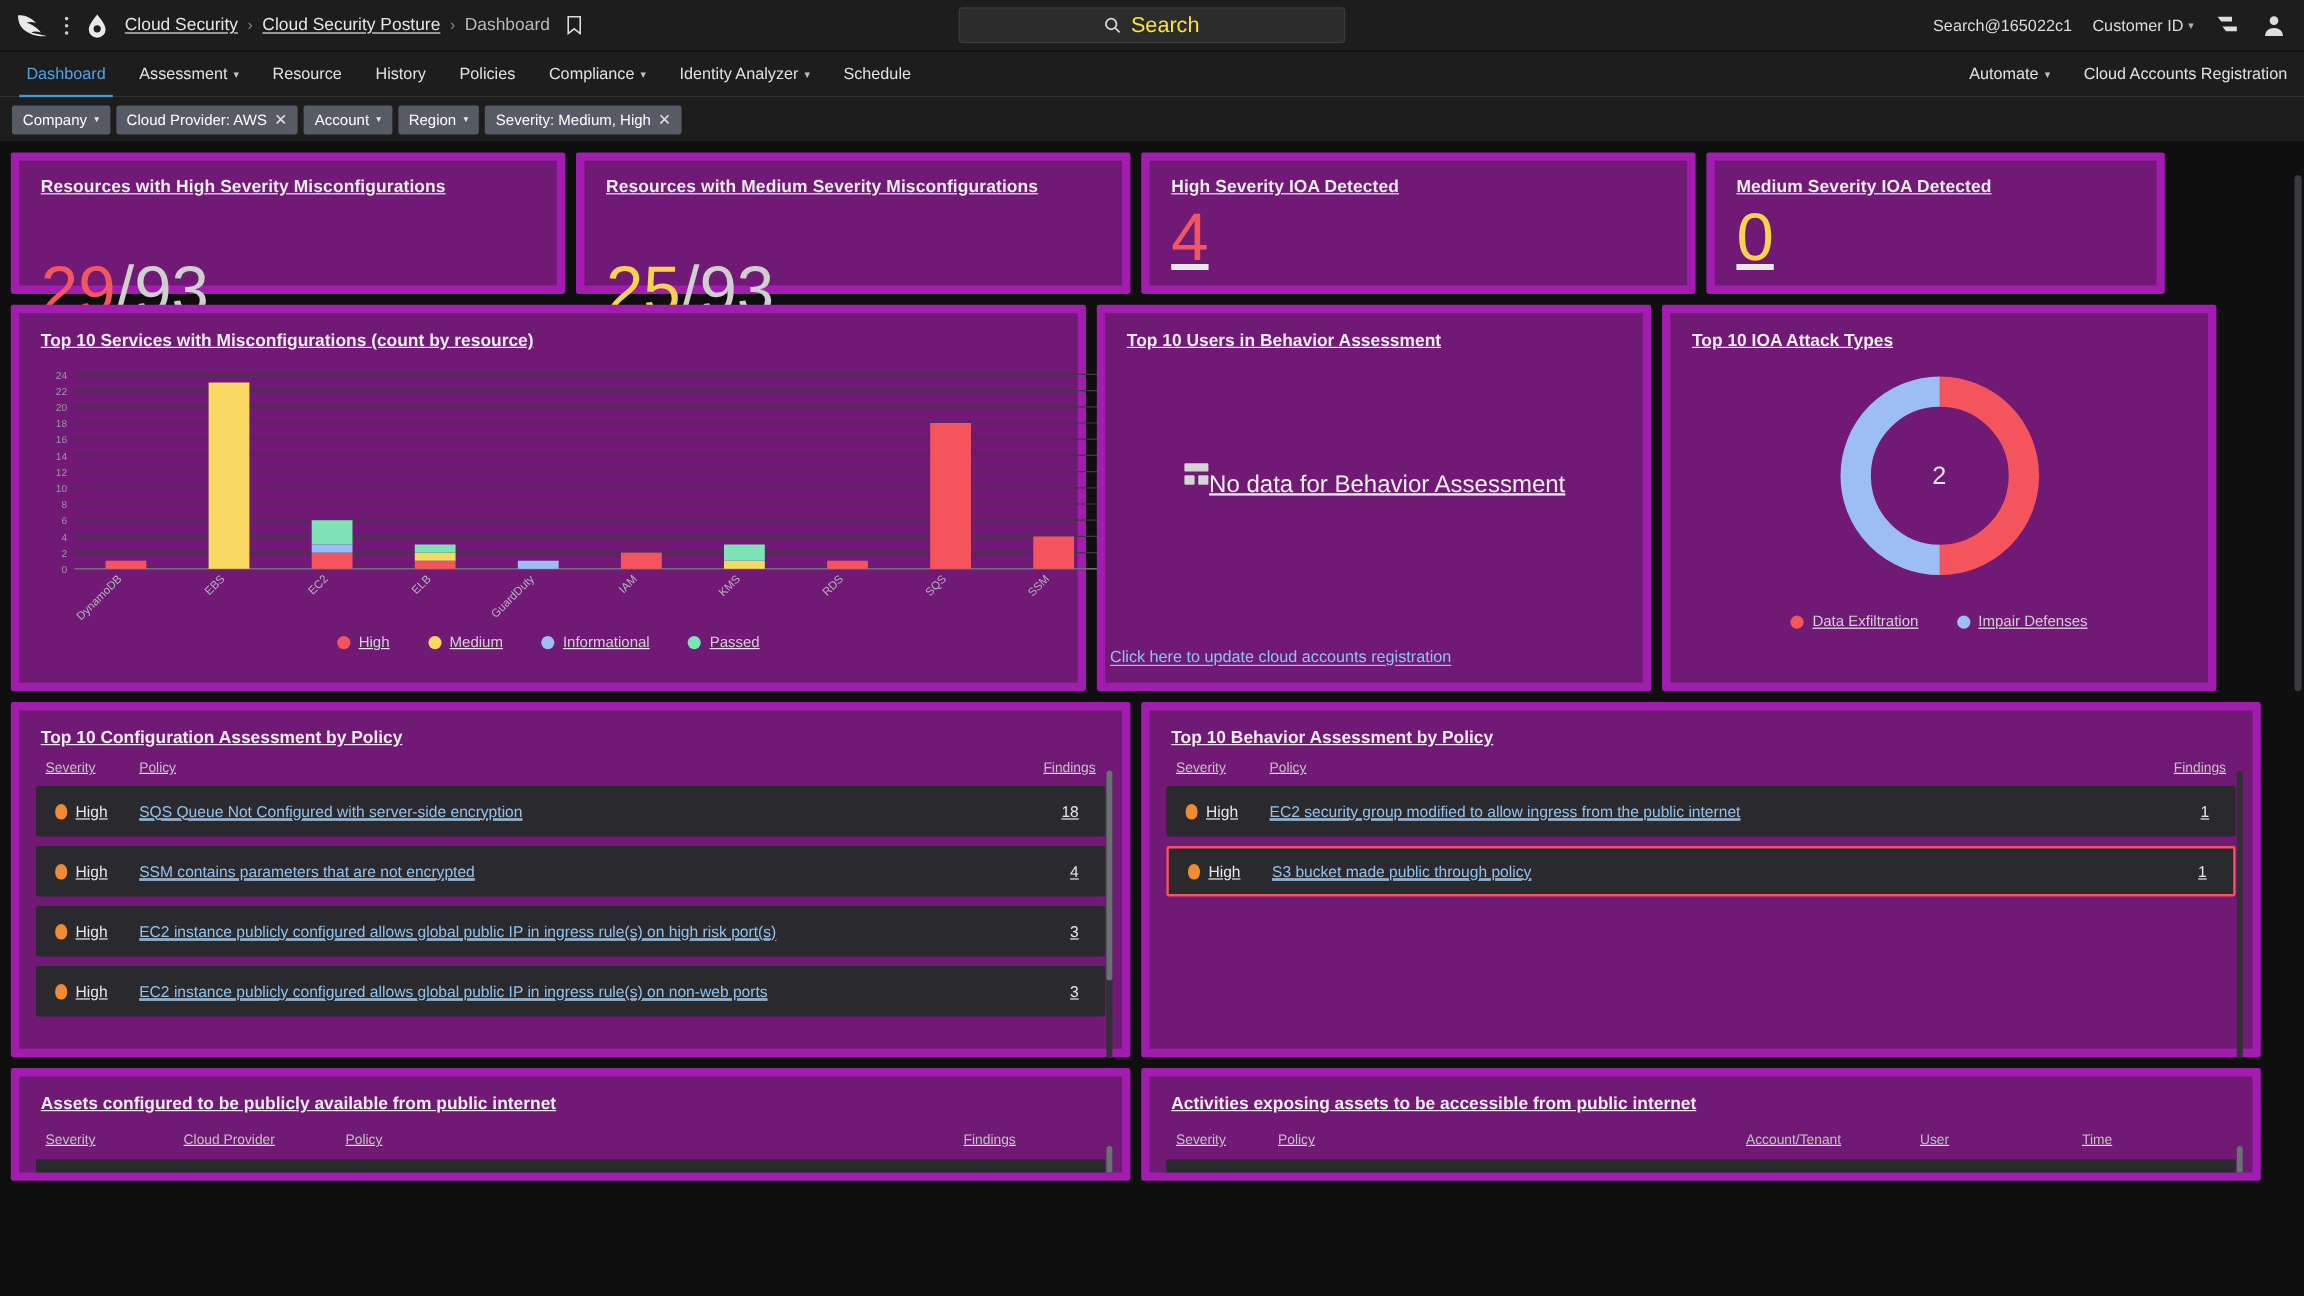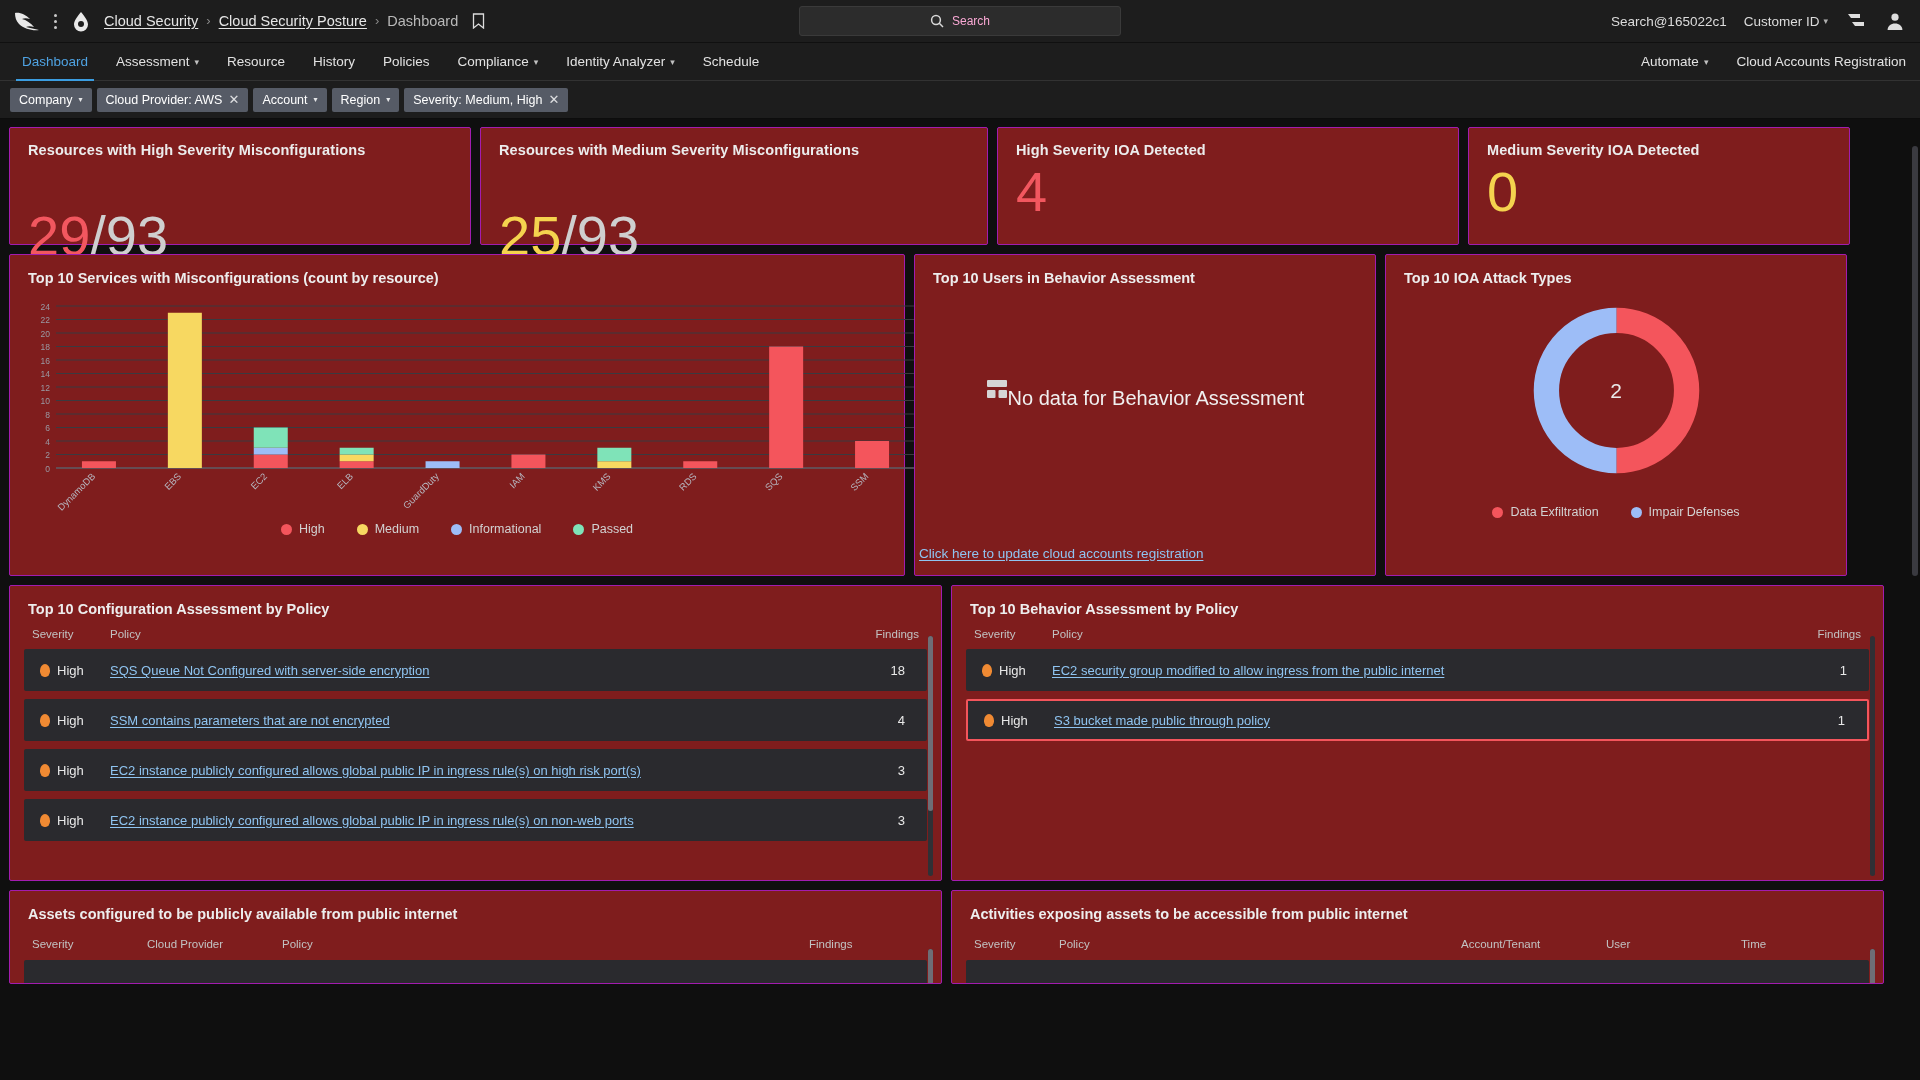--- a/index.html
+++ b/index.html
@@ -30,21 +30,21 @@
   .crumbs .cur { color: #b9b9b9; }
   .bookmark-ico { width: 13px; height: 16px; margin-left: 6px; }
 
   .searchwrap {
     position: absolute; left: 50%; transform: translateX(-50%);
     width: 322px; height: 30px; background: #2c2c2c;
     border: 1px solid #3a3a3a; border-radius: 3px;
     display: flex; align-items: center; justify-content: center; gap: 8px;
   }
   .searchwrap .mag { width: 14px; height: 14px; }
-  .searchwrap .ph { font-size: 12px; color: #f9a8d4; }
+  .searchwrap .ph { font-size: 18px; color: #fde047; }
 
   .topright { margin-left: auto; display: flex; align-items: center; gap: 17px;
               font-size: 13.5px; color: #dcdcdc; }
   .topright .chev { font-size: 9px; color: #b0b0b0; margin-left: 4px;}
   .tr-item { display: flex; align-items: center; }
   .icon-btn { width: 22px; height: 22px; display:flex; align-items:center; justify-content:center;}
 
   
   .nav {
     height: 38px; background: #1d1d1d; display: flex; align-items: stretch;
@@ -73,22 +73,23 @@
     display: flex; align-items: center; gap: 6px;
     padding: 0 9px; font-size: 12.5px; color: #fff; white-space: nowrap;
   }
   .chip .chev { font-size: 8px; opacity: .85; }
   .chip .x { font-size: 13px; opacity: .8; line-height: 1; }
 
   
   .content { padding: 8px 9px 0 9px; }
   .row { display: flex; gap: 9px; margin-bottom: 9px; }
   .card {
-    background: #7f1d1d; border: 1px solid #a21caf; border-radius: 2px;
+    background: #701a75; border: 7px solid #a21caf; border-radius: 2px;
     position: relative;
+    text-decoration: underline;
   }
 
   
   .kpi { height: 118px; padding: 14px 18px; }
   .kpi .t { font-size: 14.5px; font-weight: bold; color: #ececec; letter-spacing: .1px;}
   .kpi .v { margin-top: 4px; font-size: 56px; font-weight: 300; line-height: 1.08;
             display: flex; align-items: baseline; }
   .kpi .v .den { color: #cfcfcf; margin-top: 44px; }
   .red { color: #f2575f; }
   .yellow { color: #f5d34e; }
@@ -261,21 +262,21 @@
 <div class="content">
 
   <div class="row">
     <div class="card kpi" style="width:462px">
       <div class="t">Resources with High Severity Misconfigurations</div>
       <div class="v">
           <span class="red">29</span>
           <span class="den">/93</span>
         </div>
     </div>
-    <div class="card kpi" style="width:508px">
+    <div class="card kpi" style="width:462px">
       <div class="t">Resources with Medium Severity Misconfigurations</div>
       <div class="v">
           <span class="yellow">25</span>
           <span class="den">/93</span>
         </div>
     </div>
     <div class="card kpi" style="width:462px">
       <div class="t">High Severity IOA Detected</div>
       <div class="v">
           <span class="red">4</span>

